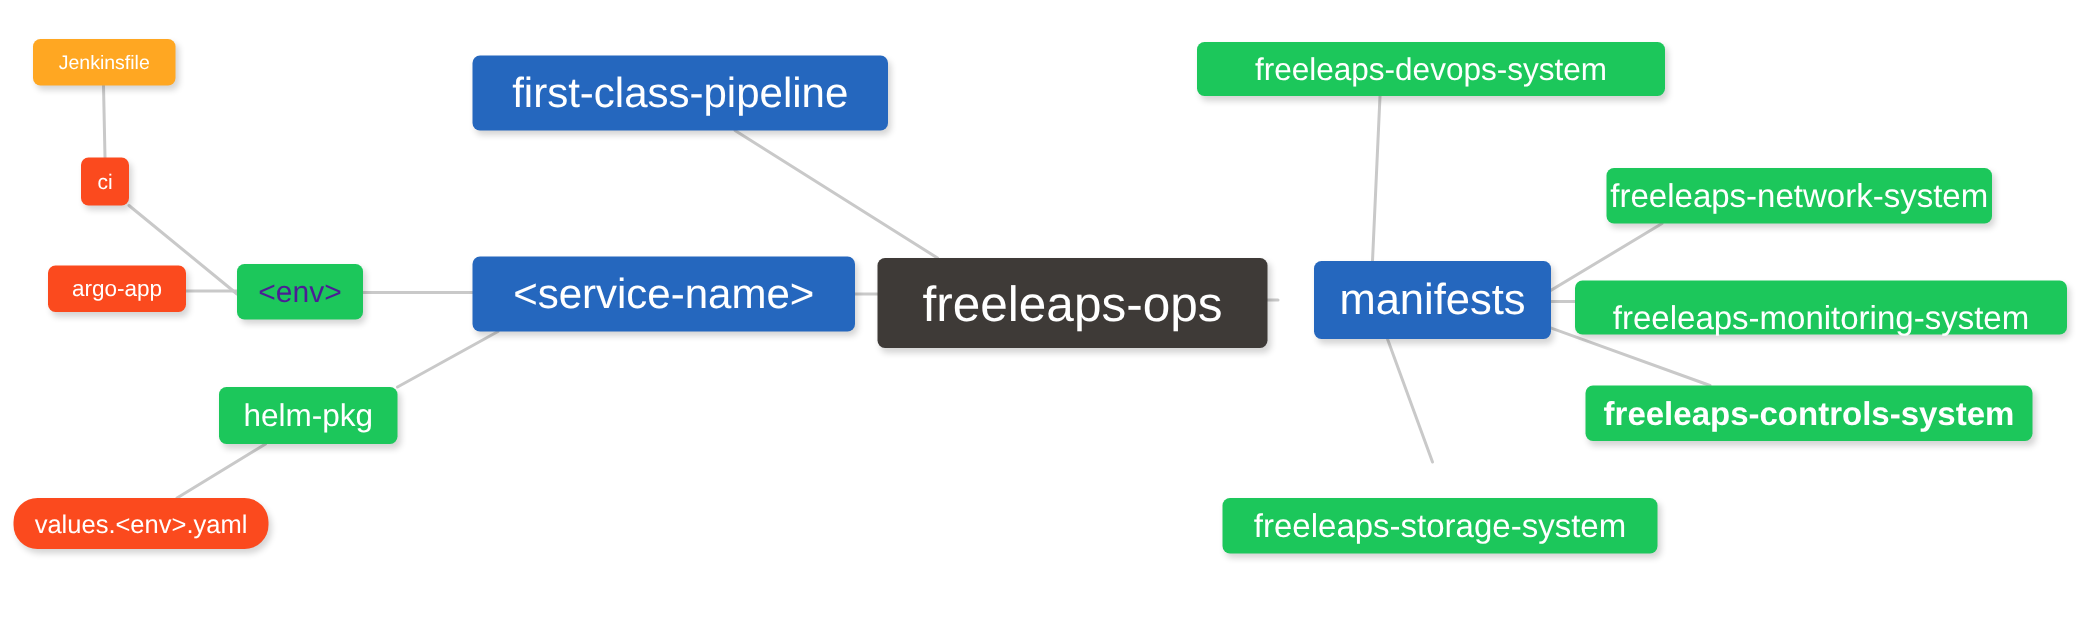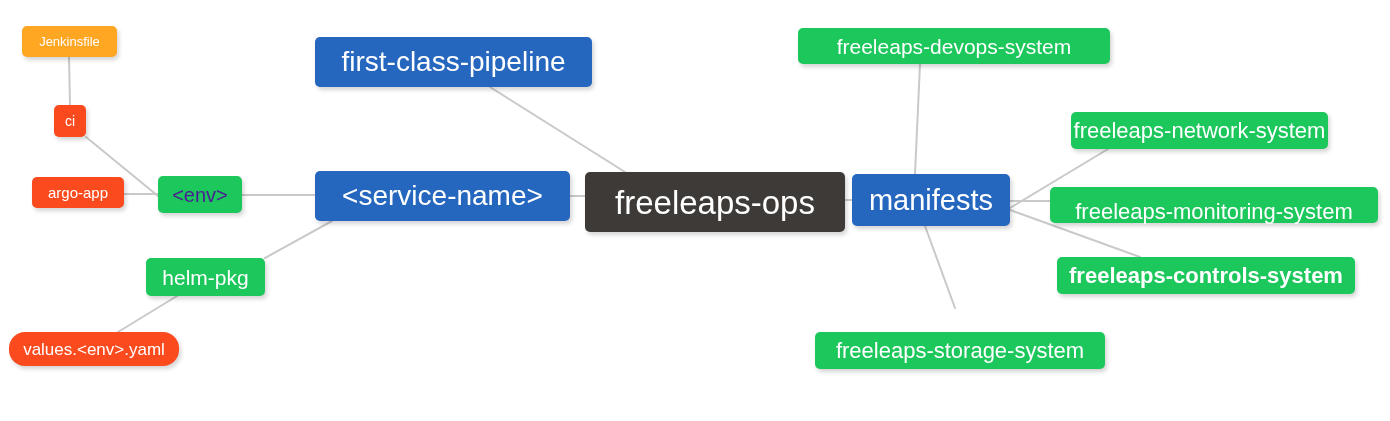--- a/index.html
+++ b/index.html
@@ -86,21 +86,21 @@
       </div>
       <div class="node" style="left: 315px; top: 37px; width: 277px; height: 50px; background: rgb(37, 103, 190); border-radius: 5px; font-size: 28px; color: rgb(255, 255, 255);">
         <span class="node-label">first-class-pipeline</span>
       </div>
       <div class="node" style="left: 315px; top: 171px; width: 255px; height: 50px; background: rgb(37, 103, 190); border-radius: 5px; font-size: 28px; color: rgb(255, 255, 255); text-align: center;">
         <span class="node-label">&lt;service-name&gt;</span>
       </div>
       <div class="node" style="left: 585px; top: 172px; width: 260px; height: 60px; background: rgb(62, 58, 55); border-radius: 5px; font-size: 33px; color: rgb(255, 255, 255);">
         <span class="node-label">freeleaps-ops</span>
       </div>
-      <div class="node" style="left: 852px; top: 174px; width: 158px; height: 52px; background: rgb(37, 103, 190); border-radius: 5px; font-size: 29px; color: rgb(255, 255, 255);">
+      <div class="node" style="left: 876px; top: 174px; width: 158px; height: 52px; background: rgb(37, 103, 190); border-radius: 5px; font-size: 29px; color: rgb(255, 255, 255);">
         <span class="node-label">manifests</span>
       </div>
       <div class="node" style="left: 798px; top: 28px; width: 312px; height: 36px; background: rgb(28, 199, 91); border-radius: 5px; font-size: 21px; color: rgb(255, 255, 255);">
         <span class="node-label">freeleaps-devops-system</span>
       </div>
       <div class="node" style="left: 1055px; top: 112px; width: 257px; height: 37px; background: rgb(28, 199, 91); border-radius: 5px; font-size: 22px; color: rgb(255, 255, 255); margin-left: 16px;">
         <span class="node-label">freeleaps-network-system</span>
       </div>
       <div class="node" style="left: 1050px; top: 187px; width: 328px; height: 36px; background: rgb(28, 199, 91); border-radius: 5px; font-size: 22px; color: rgb(255, 255, 255); align-items: flex-end;">
         <span class="node-label">freeleaps-monitoring-system</span>

